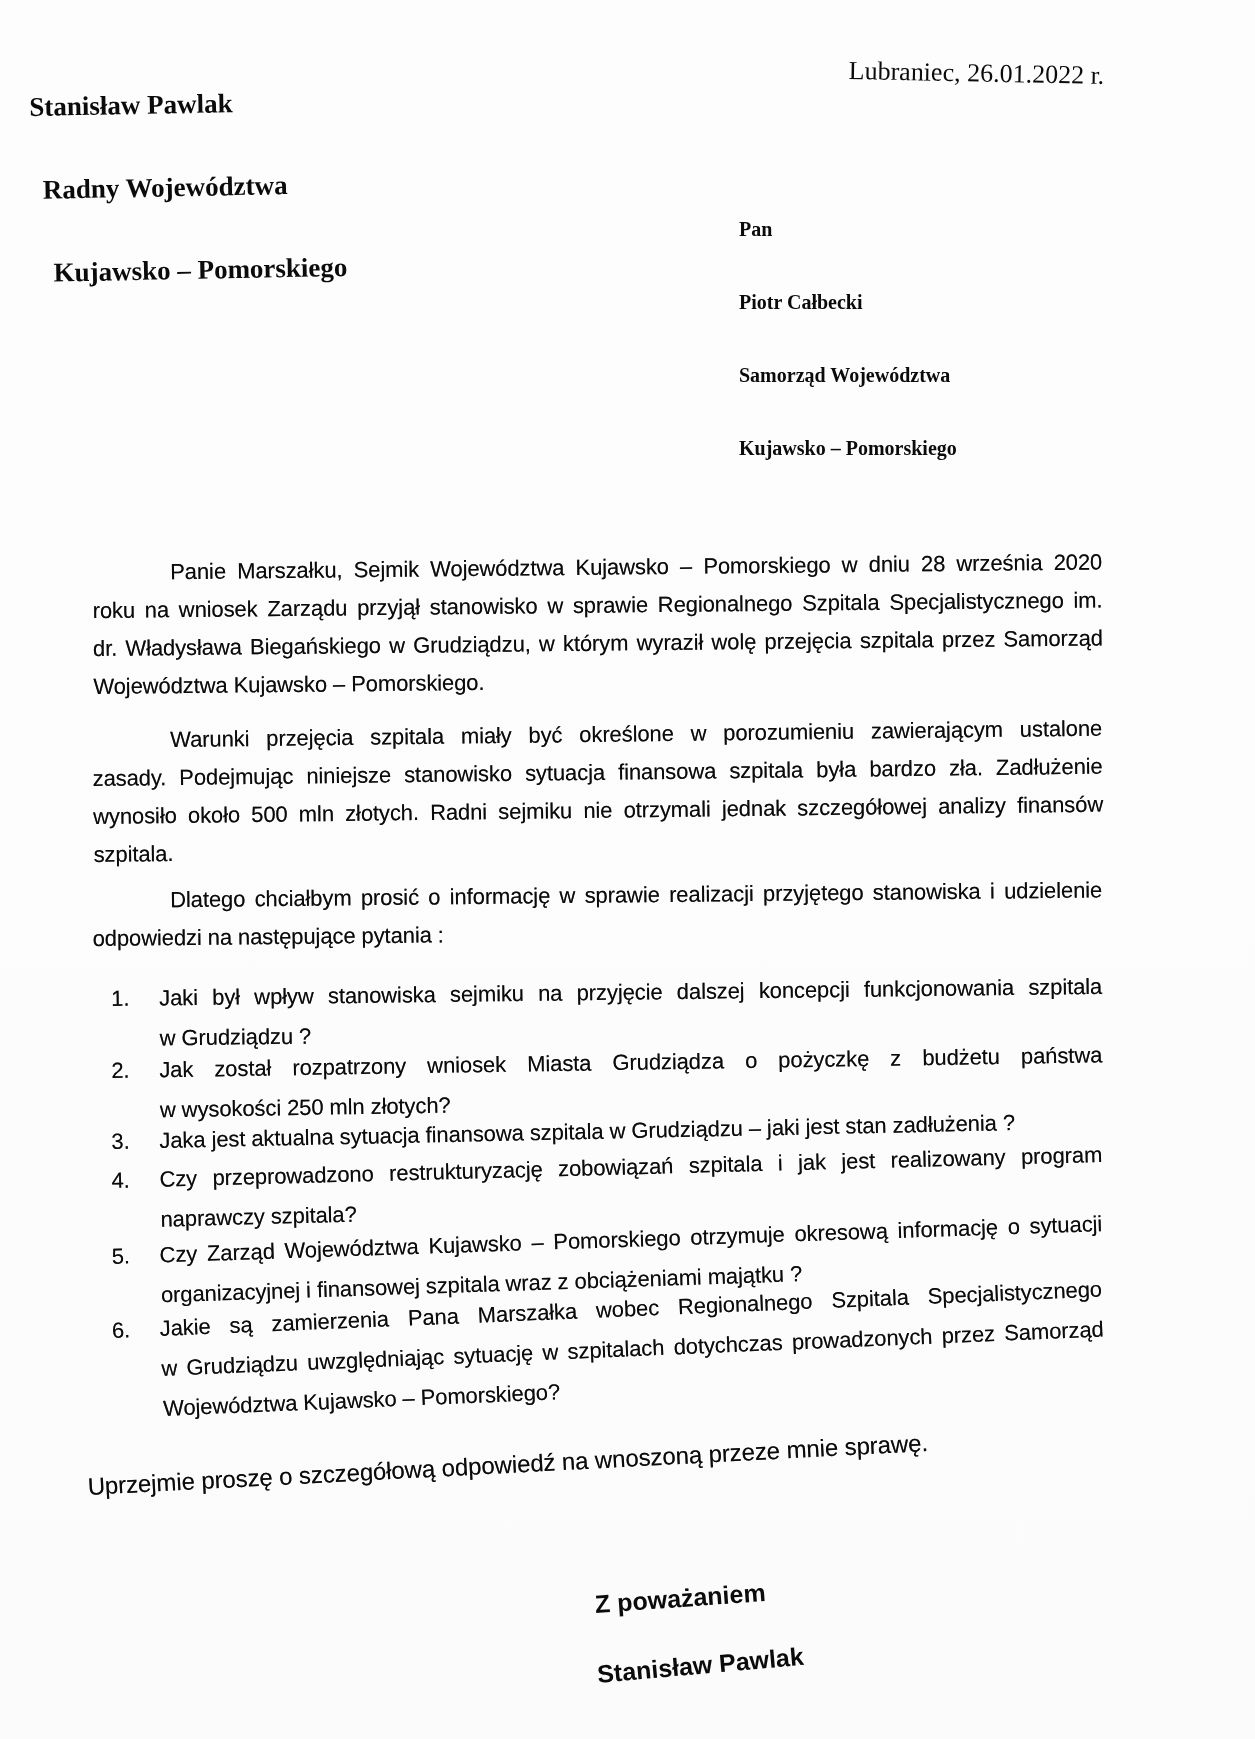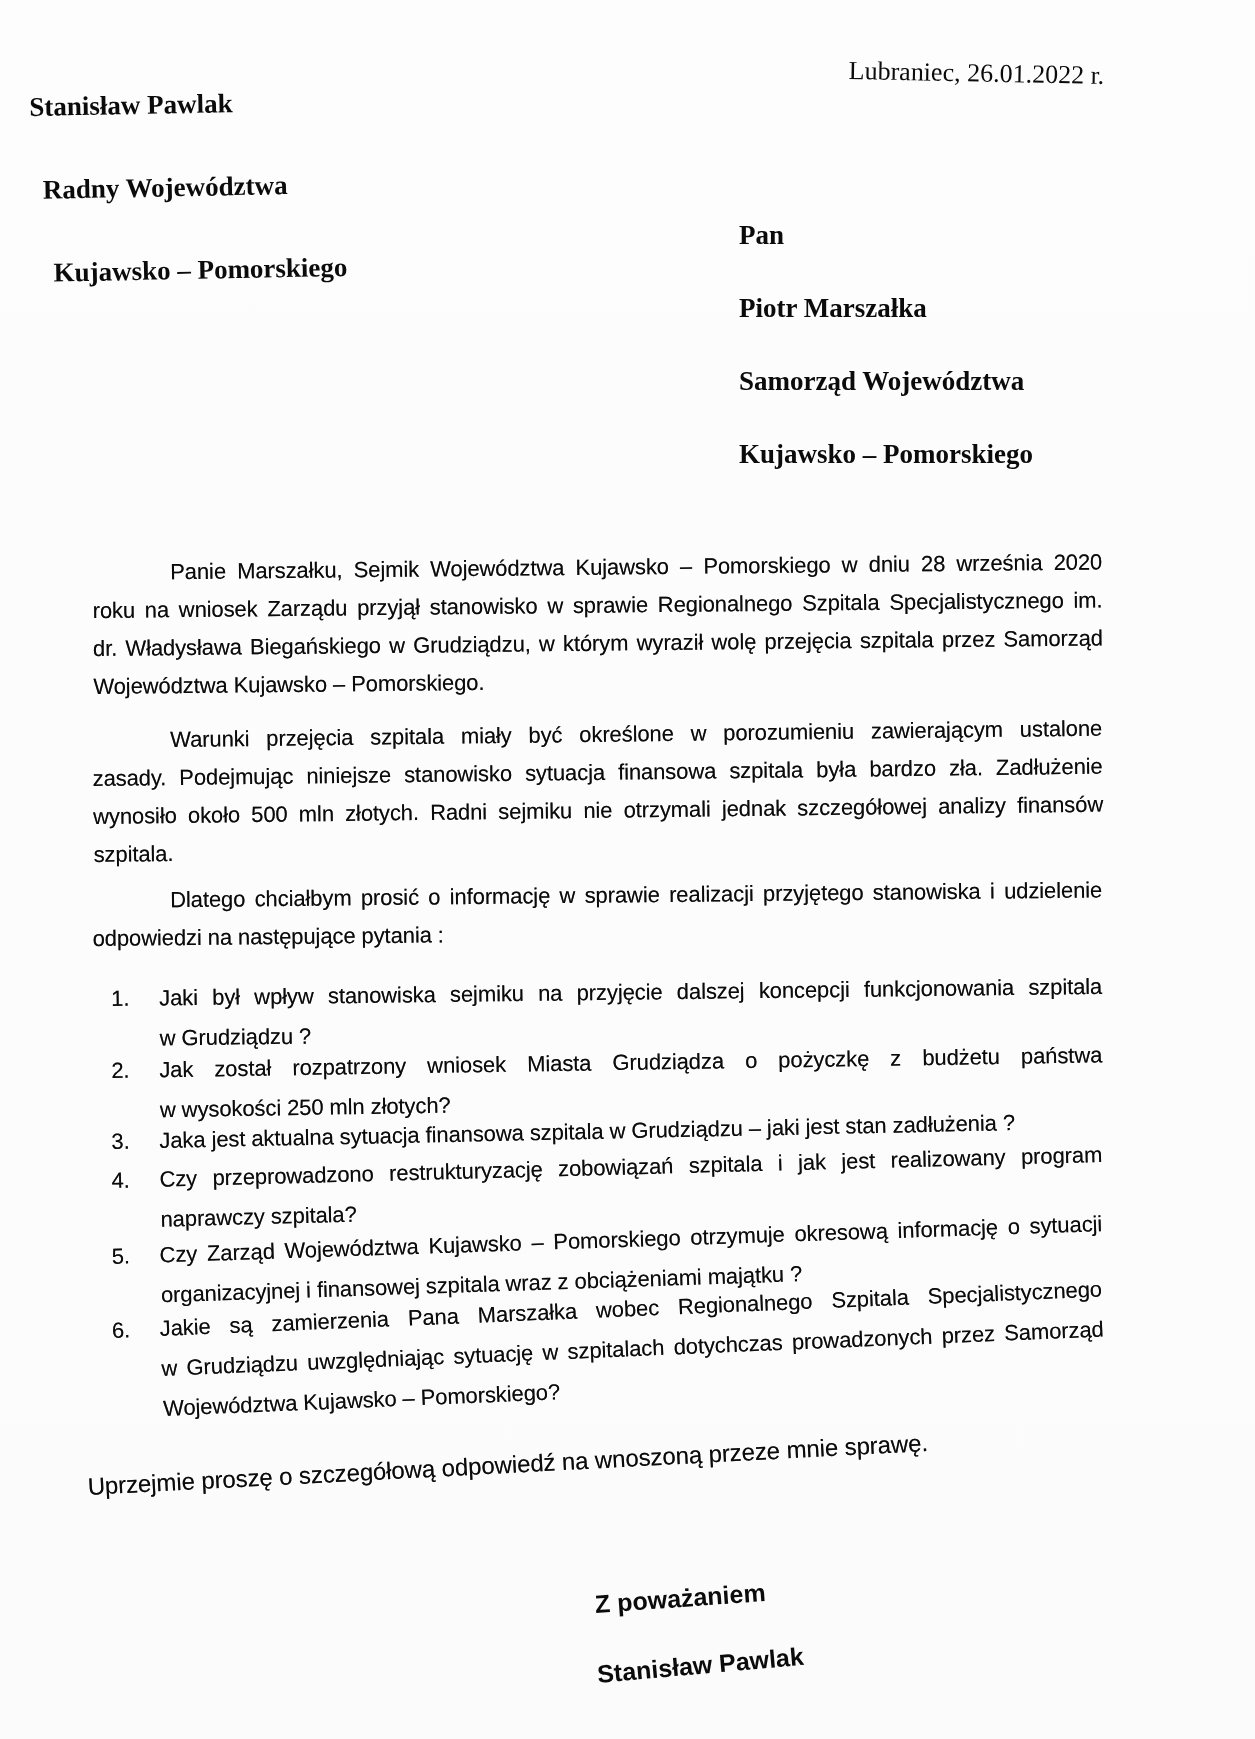--- a/index.html
+++ b/index.html
@@ -26,23 +26,23 @@
   .sender .sline{margin-bottom:53px;}
   .sender .sline:nth-child(2){padding-left:12px;}
   .sender .sline:nth-child(3){padding-left:21px;}
   .dateline{
     position:absolute;left:849px;top:56px;
     font-family:"Liberation Serif","DejaVu Serif",serif;
     font-size:26px;white-space:nowrap;
     transform:rotate(1.1deg);transform-origin:left top;
   }
   .recipient{
-    position:absolute;left:739px;top:220px;
+    position:absolute;left:739px;top:214px;
     font-family:"Liberation Serif","DejaVu Serif",serif;
-    font-weight:bold;font-size:27px;line-height:30px;
+    font-weight:bold;font-size:20px;line-height:30px;
     white-space:nowrap;
   }
   .recipient .rline{margin-bottom:43px;}
   
   .para{
     position:absolute;left:92px;width:1010px;
     font-size:22px;line-height:38px;
     letter-spacing:-0.1px;
     text-shadow:0 0 0.5px rgba(0,0,0,0.55);
   }
@@ -96,21 +96,21 @@
   <div class="dateline">Lubraniec, 26.01.2022 r.</div>
 
   <div class="sender">
     <div class="sline">Stanisław Pawlak</div>
     <div class="sline">Radny Województwa</div>
     <div class="sline">Kujawsko – Pomorskiego</div>
   </div>
 
   <div class="recipient">
     <div class="rline">Pan</div>
-    <div class="rline">Piotr Marszałka</div>
+    <div class="rline">Piotr Całbecki</div>
     <div class="rline">Samorząd Województwa</div>
     <div class="rline">Kujawsko – Pomorskiego</div>
   </div>
 
   <div class="para" id="para1">
     <div class="jline indent">Panie Marszałku, Sejmik Województwa Kujawsko – Pomorskiego w dniu 28 września 2020</div>
     <div class="jline">roku na wniosek Zarządu przyjął stanowisko w sprawie Regionalnego Szpitala Specjalistycznego im.</div>
     <div class="jline">dr. Władysława Biegańskiego w Grudziądzu, w którym wyraził wolę przejęcia szpitala przez Samorząd</div>
     <div class="lline">Województwa Kujawsko – Pomorskiego.</div>
   </div>

